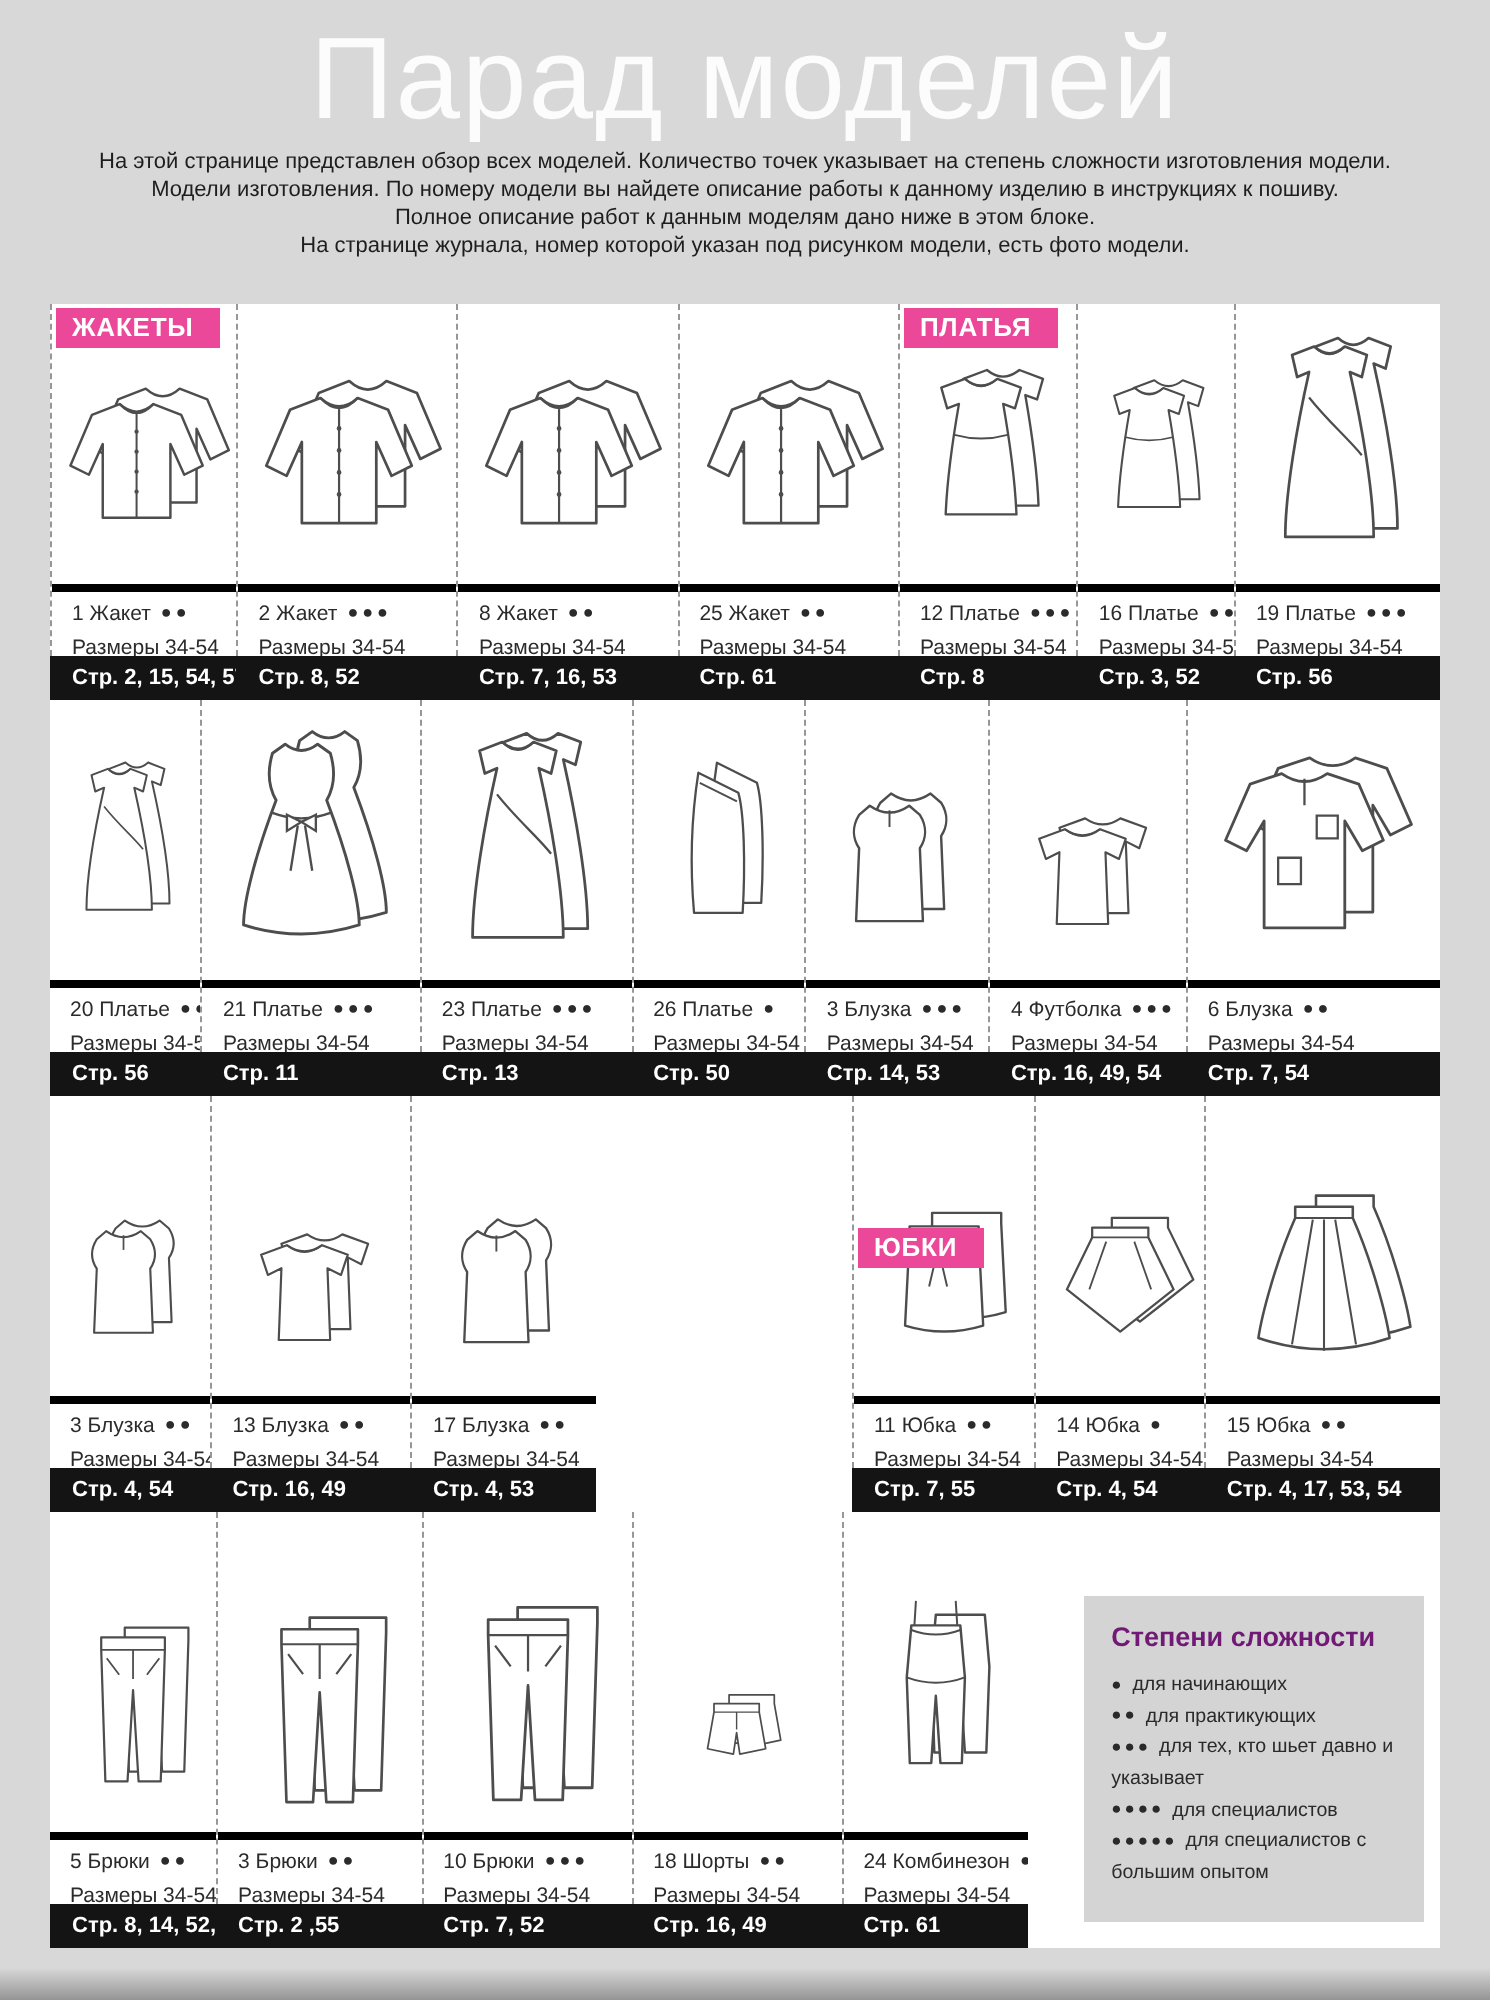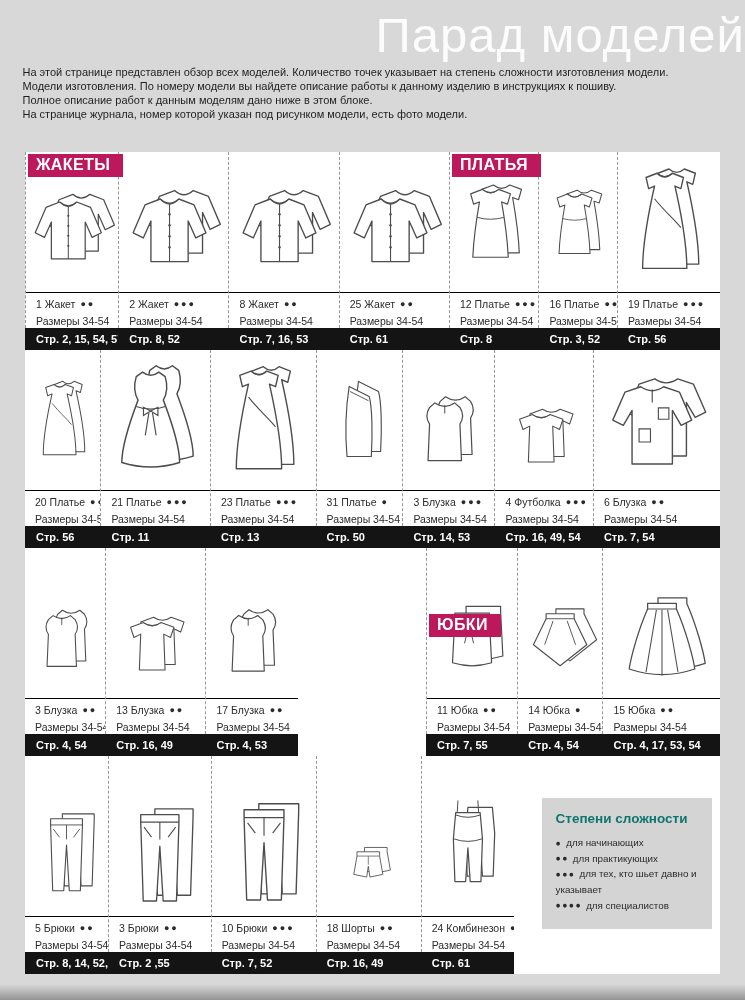--- a/index.html
+++ b/index.html
@@ -3,54 +3,54 @@
 <meta charset="utf-8">
 <style>
   html,body{margin:0;padding:0}
   body{
     width:745px;height:1000px;position:relative;overflow:hidden;
     background:#d8d8d8;font-family:"Liberation Sans",sans-serif;
     -webkit-font-smoothing:antialiased;
   }
   
   .page-title{
-    margin:10px 0 4px;text-align:right;color:#fcfcfc;
-    font-size:49px;font-weight:500;letter-spacing:1px;line-height:1.04;
+    margin:10px 0 4px;text-align:center;color:#fcfcfc;
+    font-size:58px;font-weight:500;letter-spacing:1px;line-height:1.04;
   }
-  .intro{margin:2px auto 17px;color:#1e1e1e;font-size:11px;line-height:14px;width:700px}
+  .intro{margin:2px auto 17px;text-align:center;color:#1e1e1e;font-size:11px;line-height:14px;width:700px}
   
   .sheet{position:absolute;left:25px;top:152px;width:695px;background:#ffffff;}
   .row{display:flex;position:relative;}
   .row1,.row2{height:198px}
   .row3{height:208px}
   .row4{height:218px}
   .group{display:flex;position:relative;box-sizing:border-box}
   .shdr{
-    position:absolute;z-index:6;left:3px;top:2px;background:#be185d;color:#fff;
-    font-size:16px;font-weight:bold;letter-spacing:.4px;padding:2px 13px 3px 8px;white-space:nowrap;
+    position:absolute;z-index:6;left:3px;top:2px;background:#ec4899;color:#fff;
+    font-size:13px;font-weight:bold;letter-spacing:.4px;padding:2px 13px 3px 8px;white-space:nowrap;
   }
   .cell{display:flex;flex-direction:column;box-sizing:border-box}
   .cell .body{flex:1;display:flex;flex-direction:column;border-left:1px dashed #979797;box-sizing:border-box}
   .row > .group:first-child > .cell:first-child > .body{border-left:none}
   .art{flex:1;display:flex;align-items:flex-end;justify-content:center;overflow:visible;padding-bottom:5px}
   .art svg{display:block}
-  .labels{height:36px;border-top:1px solid #000000;padding:5px 2px 0 10px;box-sizing:border-box;white-space:nowrap;overflow:hidden}
+  .labels{height:36px;border-top:4px solid #000000;padding:5px 2px 0 10px;box-sizing:border-box;white-space:nowrap;overflow:hidden}
   .l1{font-size:10.5px;color:#2b2b2b}
   .l1 .dots{font-size:9px;letter-spacing:2px;margin-left:5px;vertical-align:1px}
   .l2{font-size:10.5px;color:#2b2b2b;margin-top:5px}
   .pagebar{height:22px;background:#141414;color:#ffffff;font-size:11px;font-weight:bold;
     line-height:22px;padding-left:11px;box-sizing:border-box;white-space:nowrap;overflow:hidden}
   
   .hd-skirts{top:66px}
   .hd-trousers{top:20px}
   
   .aside{position:relative;box-sizing:border-box}
   .legend{position:absolute;left:28px;top:42px;width:170px;background:#d4d4d4;
     padding:13px 14px 16px;box-sizing:border-box}
-  .legend h3{margin:0 0 9px;font-size:13.5px;font-weight:bold;color:#0f766e}
+  .legend h3{margin:0 0 9px;font-size:13.5px;font-weight:bold;color:#701a75}
   .leg-line{font-size:9.8px;color:#2a2a2a;line-height:1.6}
   .leg-line .dots{font-size:8.5px;letter-spacing:1.5px;margin-right:4px;vertical-align:.5px}
   
   .bottom-shade{position:absolute;left:0;bottom:0;width:745px;height:16px;
     background:linear-gradient(#d8d8d8,#949494)}
   .defs{position:absolute;width:0;height:0}
 </style>
 </head>
 <body>
 
@@ -316,21 +316,21 @@
         <div class="pagebar"><span>Стр. 13</span></div>
       </div>
       <div class="cell" style="width:23%">
         <div class="body">
             <div class="art">
               <svg viewBox="0 0 120 130" style="height:130px">
                 <use href="#g-oneshoulder"></use>
               </svg>
             </div>
           <div class="labels">
-              <div class="l1"><span>31 Платье</span><span class="dots">●</span></div>
+              <div class="l1"><span>26 Платье</span><span class="dots">●</span></div>
           <div class="l2">Размеры 34-54</div>
             </div>
           </div>
         <div class="pagebar"><span>Стр. 50</span></div>
       </div>
     </div>
     <div class="group" style="width:45.7%">
       <div class="cell" style="width:29%">
         <div class="body">
             <div class="art">
@@ -541,19 +541,20 @@
         <div class="pagebar"><span>Стр. 61</span></div>
       </div>
     </div>
     <div class="aside" style="width:29.7%">
       <div class="legend">
         <h3>Степени сложности</h3>
         <div class="leg-line"><span class="dots">●</span><span>для начинающих</span></div>
         <div class="leg-line"><span class="dots">●●</span><span>для практикующих</span></div>
         <div class="leg-line"><span class="dots">●●●</span><span>для тех, кто шьет давно и указывает</span></div>
         <div class="leg-line"><span class="dots">●●●●</span><span>для специалистов</span></div>
+        <div class="leg-line"><span class="dots">●●●●●</span><span>для специалистов с большим опытом</span></div>
       </div>
     </div>
   </div>
 
 </div>
 
 <div class="bottom-shade"></div>
 
 </body></html>

